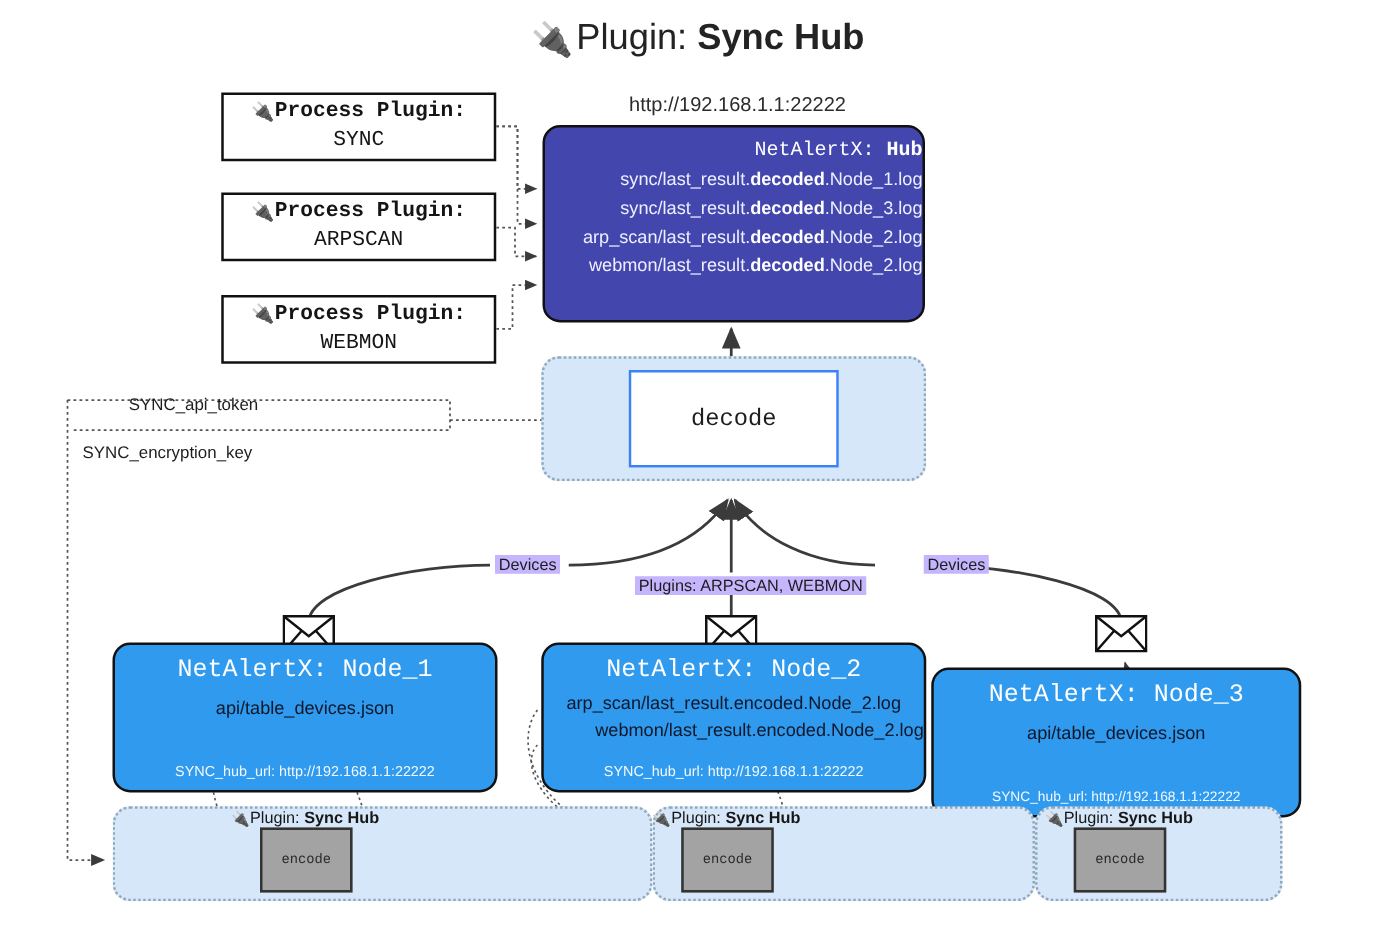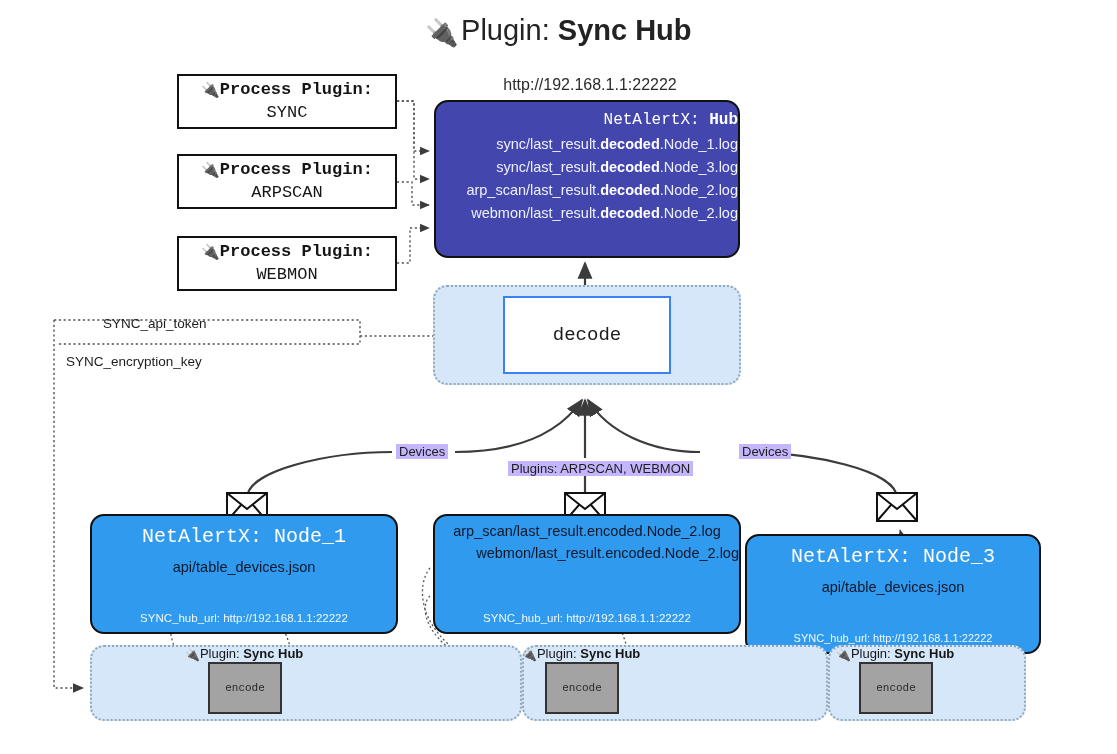--- a/index.html
+++ b/index.html
@@ -200,20 +200,21 @@
       </svg>
   </div>
 
   <div class="node nodebox" id="node1">
     <div class="n-title"><span>NetAlertX: </span><b>Node_1</b></div>
     <div class="n-line">api/table_devices.json</div>
     <div class="n-hub">SYNC_hub_url: http://192.168.1.1:22222</div>
   </div>
 
   <div class="node nodebox" id="node2">
+    <div class="n-title"><span>NetAlertX: </span><b>Node_2</b></div>
     <div class="n-line" style="margin-top:7px;">arp_scan/last_result.encoded.Node_2.log</div>
     <div class="n-line" style="margin-top:6px;text-align:right;">webmon/last_result.encoded.Node_2.log</div>
     <div class="n-hub">SYNC_hub_url: http://192.168.1.1:22222</div>
   </div>
 
   <div class="node nodebox" id="node3">
     <div class="n-title"><span>NetAlertX: </span><b>Node_3</b></div>
     <div class="n-line">api/table_devices.json</div>
     <div class="n-hub" style="font-size:11px;">SYNC_hub_url: http://192.168.1.1:22222</div>
   </div>

